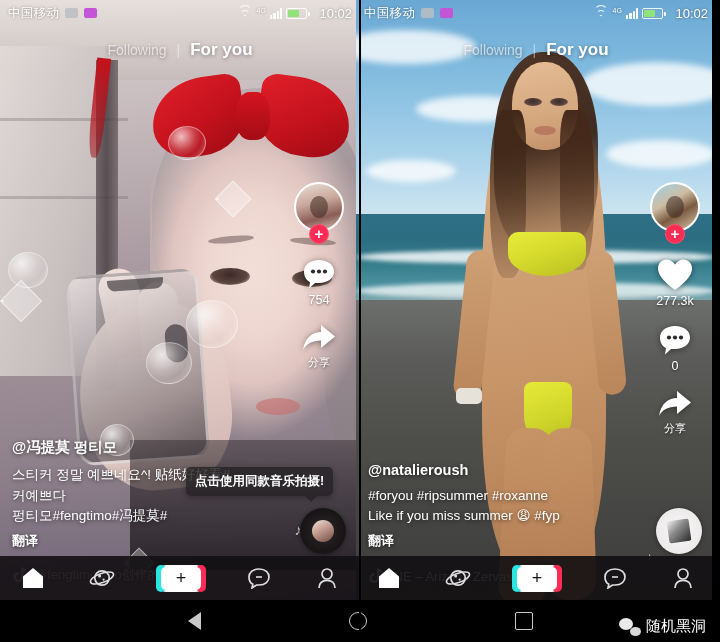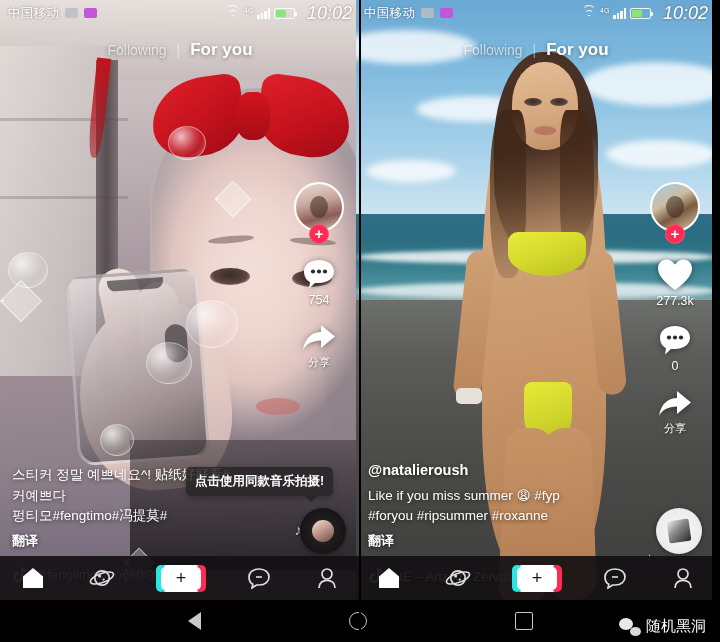--- a/index.html
+++ b/index.html
@@ -251,21 +251,21 @@
   .bars span { width: 2.4px; background: rgba(255,255,255,.95); border-radius: .5px; }
   .batt {
     width: 21px; height: 11px; border: 1.4px solid rgba(255,255,255,.9);
     border-radius: 2px; position: relative; padding: 1px;
   }
   .batt::after {
     content: ""; position: absolute; right: -3.4px; top: 3px;
     width: 2px; height: 4px; background: rgba(255,255,255,.9); border-radius: 0 1px 1px 0;
   }
   .batt i { display: block; height: 100%; width: 60%; background: #8fe37a; border-radius: 1px; }
-  .clock { font-size: 18px; margin-left: 8px; font-style: italic; }
+  .clock { font-size: 13px; margin-left: 8px; }
 
   
   .tabs {
     position: absolute; left: 0; top: 40px; width: 360px;
     display: flex; justify-content: center; align-items: center; gap: 10px;
     z-index: 40;
   }
   .tab {
     font-size: 14px; color: rgba(255,255,255,.62);
     text-shadow: 0 1px 4px rgba(0,0,0,.4); cursor: pointer;
@@ -502,20 +502,21 @@
       </div>
       <div class="act">
         <svg width="36" height="30" viewBox="0 0 36 30">
           <path d="M2 27 C4 14 12 9 20 9 L20 2 L34 13.5 L20 25 L20 17.5 C11 17.5 5 21 2 27 Z" fill="#fff"></path>
         </svg>
         <span class="share-label">分享</span>
       </div>
     </div>
 
     <div class="caption">
+      <div class="handle">@冯提莫 펑티모</div>
       <div class="desc">스티커 정말 예쁘네요^! 贴纸好好看#</div>
       <div class="desc">커예쁘다</div>
       <div class="desc">펑티모#fengtimo#冯提莫#</div>
       <div class="translate">翻译</div>
     </div>
 
     <div class="tooltip">点击使用同款音乐拍摄!</div>
 
     <div class="music-row">
       <span class="tk-note">
@@ -652,22 +653,22 @@
       <div class="act">
         <svg width="36" height="30" viewBox="0 0 36 30">
           <path d="M2 27 C4 14 12 9 20 9 L20 2 L34 13.5 L20 25 L20 17.5 C11 17.5 5 21 2 27 Z" fill="#fff"></path>
         </svg>
         <span class="share-label">分享</span>
       </div>
     </div>
 
     <div class="caption">
       <div class="handle">@natalieroush</div>
+      <div class="desc">#foryou #ripsummer #roxanne</div>
       <div class="desc">Like if you miss summer 😩 #fyp</div>
-      <div class="desc">#foryou #ripsummer #roxanne</div>
       <div class="translate">翻译</div>
     </div>
 
     <div class="music-row">
       <span class="tk-note">
         <svg width="14" height="16" viewBox="0 0 14 16">
           <path d="M9 0.5 L9 10 A2.6 2.6 0 1 1 6.6 7.5 L6.6 5 A5 5 0 1 0 11.4 10 L11.4 4 A5.6 5.6 0 0 0 14 4.6 L14 2.2 A3.4 3.4 0 0 1 11.2 0.5 Z" fill="#fff"></path>
         </svg>
       </span>
       <span>INE – Arizona Zervas    RC</span>

